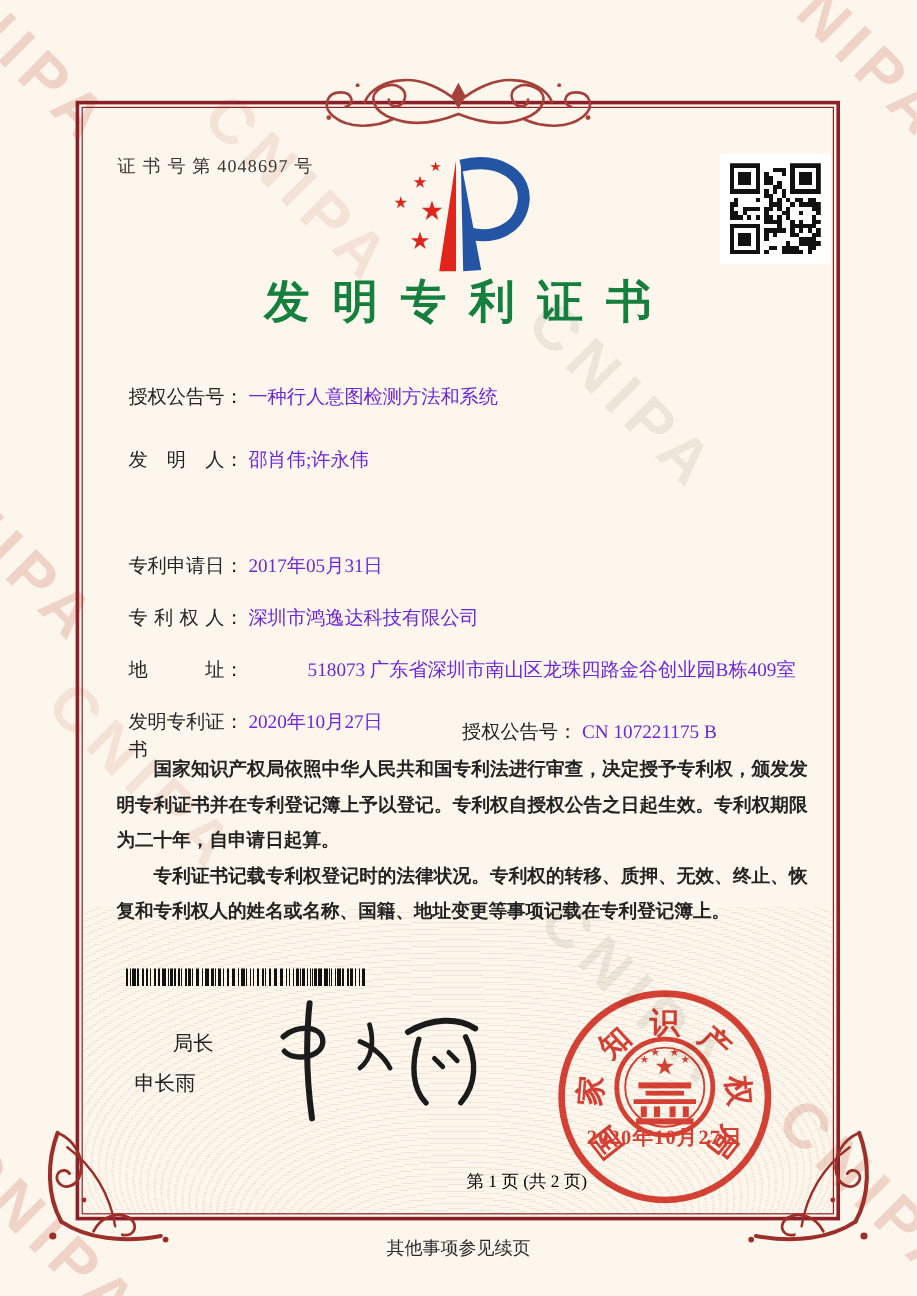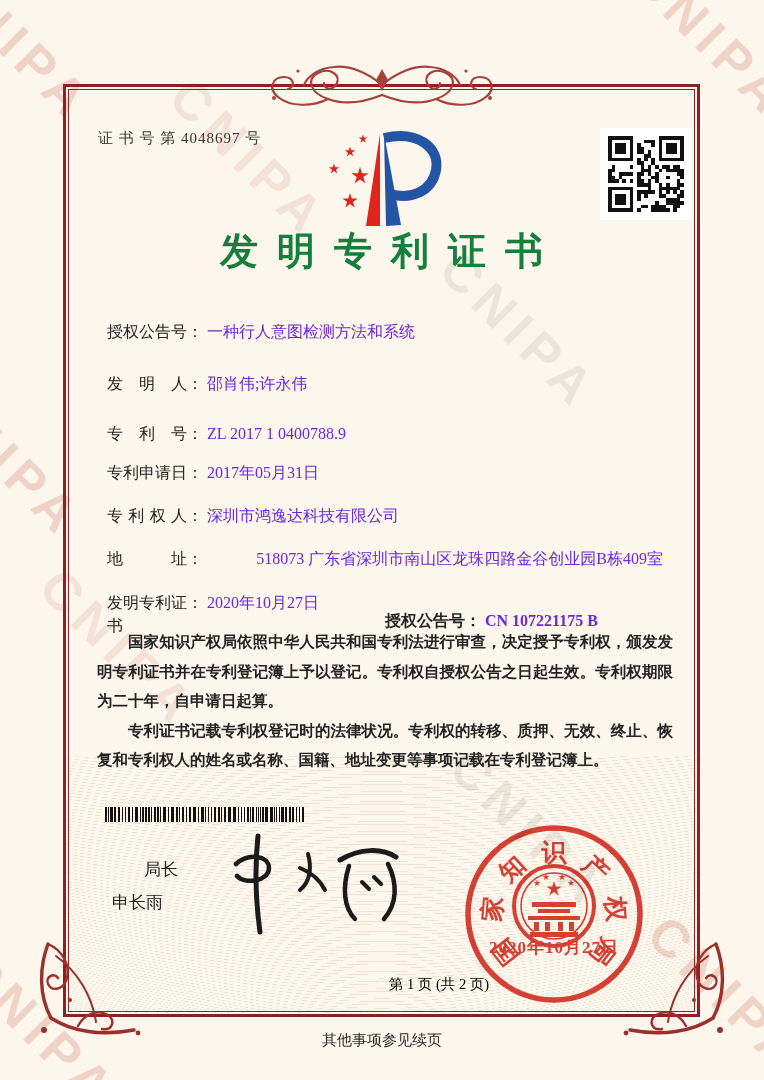--- a/index.html
+++ b/index.html
@@ -39,21 +39,21 @@
 
   .row{position:absolute;left:107px;width:566px;font-size:16px;line-height:23px;}
   .fl{display:inline-block;width:80px;text-align:justify;text-align-last:justify;
       vertical-align:top;color:#242424;}
   .colon{vertical-align:top;}
   .fv{margin-left:4px;vertical-align:top;display:inline-block;color:#6d28d9;}
   .row-name{top:320px;}  .row-inventor{top:372px;}  .row-patno{top:422px;}
   .row-filing{top:461px;} .row-patentee{top:504px;} .row-address{top:547px;}
   .row-grant{top:591px;}
   .addr-v{width:456px;text-align:right;}
-  .grant-no-group{position:absolute;left:278px;top:18px;white-space:nowrap;font-weight:bold;}
+  .grant-no-group{position:absolute;left:278px;top:8px;white-space:nowrap;}
 
   .paras{position:absolute;left:97px;top:627px;width:576px;font-size:15.5px;
          line-height:29.5px;text-align:justify;color:#232323;}
   .paras p{margin:0;text-indent:2em;font-weight:bold;}
 
   .barcode{position:absolute;left:103px;top:807px;width:203px;height:15px;}
 
   .signer-title{position:absolute;left:112px;top:858px;font-size:17px;color:#222;margin-left:32px;}
   .signer-name{position:absolute;left:112px;top:891px;font-size:17px;color:#222;}
   .signature{position:absolute;left:212px;top:824px;width:210px;height:118px;}
@@ -287,23 +287,20 @@
     </div>
 
   <div class="title">发明专利证书</div>
 
   <div class="row row-name">
     <span class="fl">授权公告号</span><span class="colon">：</span><span class="fv">一种行人意图检测方法和系统</span>
   </div>
   <div class="row row-inventor">
     <span class="fl">发明人</span><span class="colon">：</span><span class="fv">邵肖伟;许永伟</span>
   </div>
-  <div class="row row-patno">
-    <span class="fl">专利号</span><span class="colon">：</span><span class="fv">ZL 2017 1 0400788.9</span>
-  </div>
   <div class="row row-filing">
     <span class="fl">专利申请日</span><span class="colon">：</span><span class="fv">2017年05月31日</span>
   </div>
   <div class="row row-patentee">
     <span class="fl">专利权人</span><span class="colon">：</span><span class="fv">深圳市鸿逸达科技有限公司</span>
   </div>
   <div class="row row-address">
     <span class="fl">地址</span><span class="colon">：</span><span class="fv addr-v">518073 广东省深圳市南山区龙珠四路金谷创业园B栋409室</span>
   </div>
   <div class="row row-grant">

